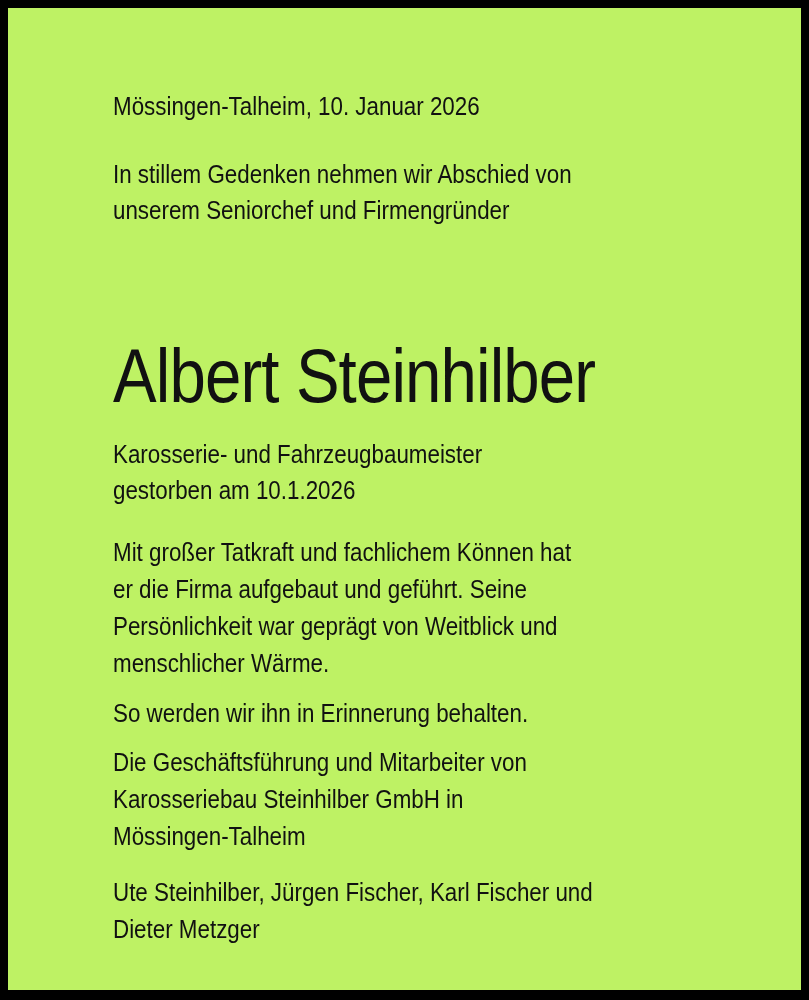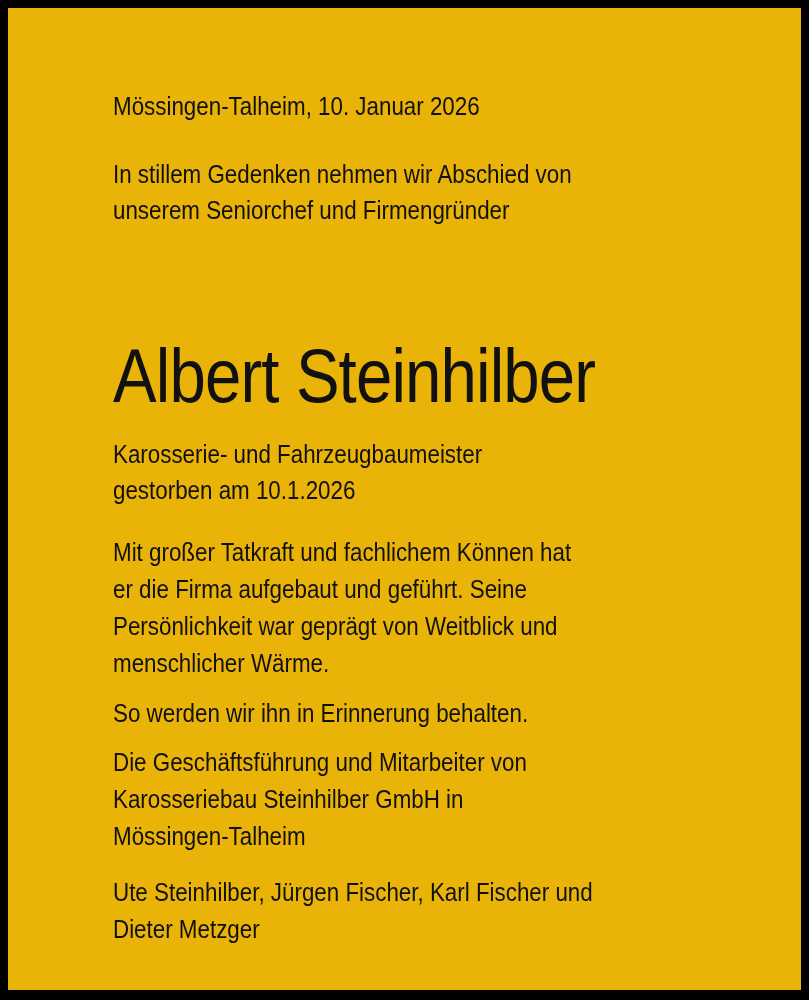--- a/index.html
+++ b/index.html
@@ -1,17 +1,17 @@
 <!DOCTYPE html>
 <html><head>
 <meta charset="utf-8">
 <style>
   html, body { margin:0; padding:0; }
   body { width:809px; height:1000px; background:#000; position:relative; overflow:hidden; }
-  .card { position:absolute; left:8px; top:8px; width:793px; height:982px; background:#eab308; }
+  .card { position:absolute; left:8px; top:8px; width:793px; height:982px; background:#bef264; }
   .t { position:absolute; left:105px; margin:0; font-family:"Liberation Sans", sans-serif; color:#111; white-space:nowrap; transform-origin:left top; }
   .body-text { font-size:26px; line-height:36px; transform:scaleX(0.86); }
   .name { font-size:76px; line-height:80px; transform:scaleX(0.86); letter-spacing:-1px; }
 </style>
 </head>
 <body>
 
 <div class="card">
   <p class="t body-text" style="top:80px">Mössingen-Talheim, 10. Januar 2026</p>
   <p class="t body-text" style="top:148px">In stillem Gedenken nehmen wir Abschied von</p>

